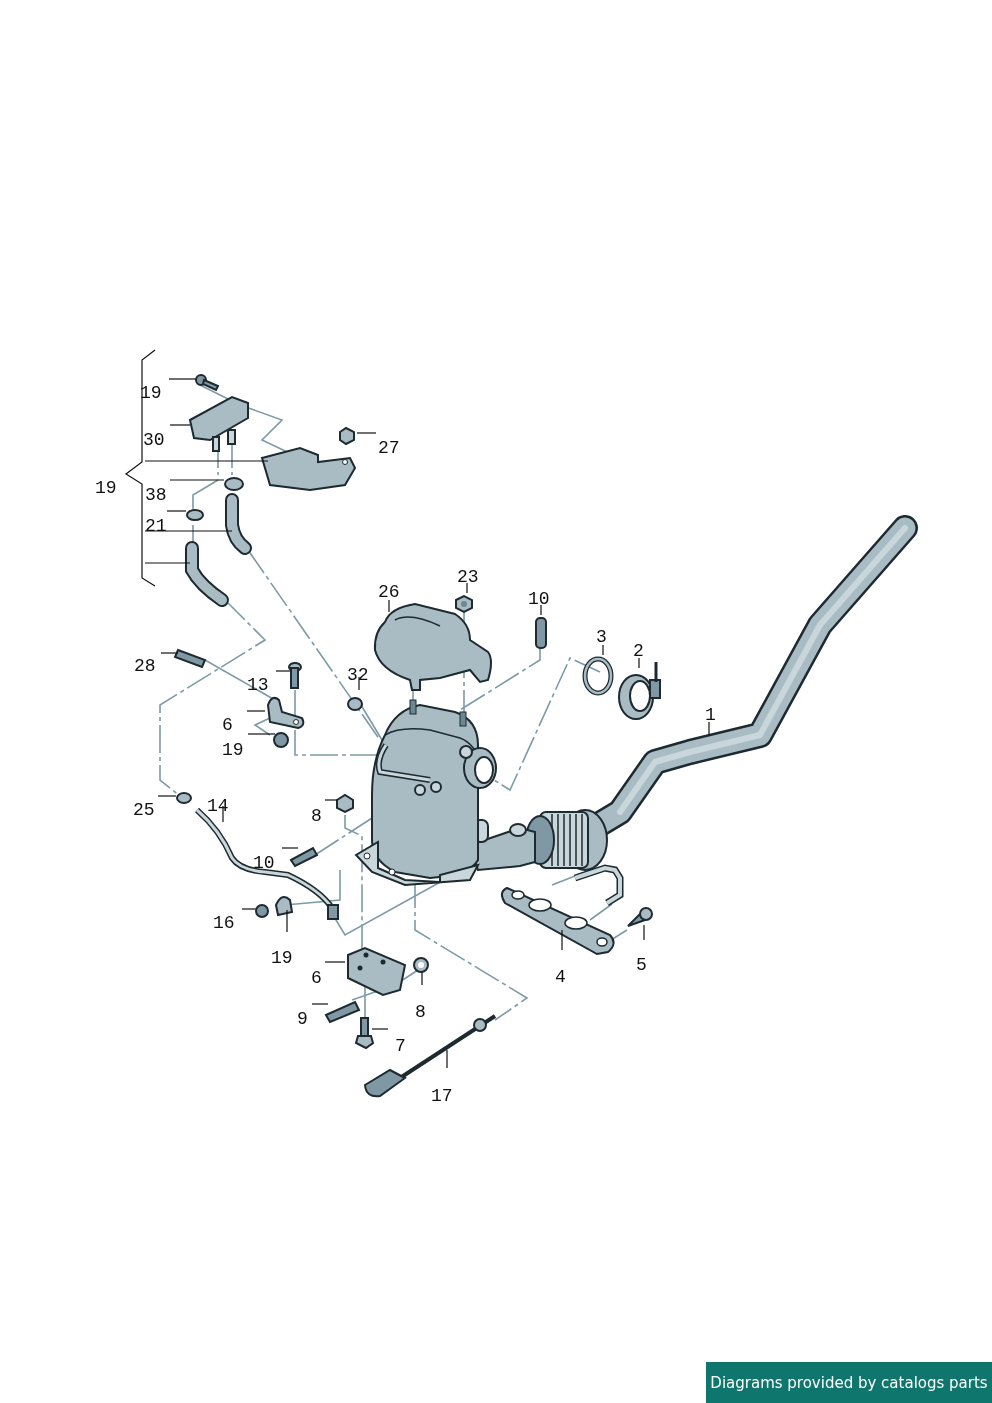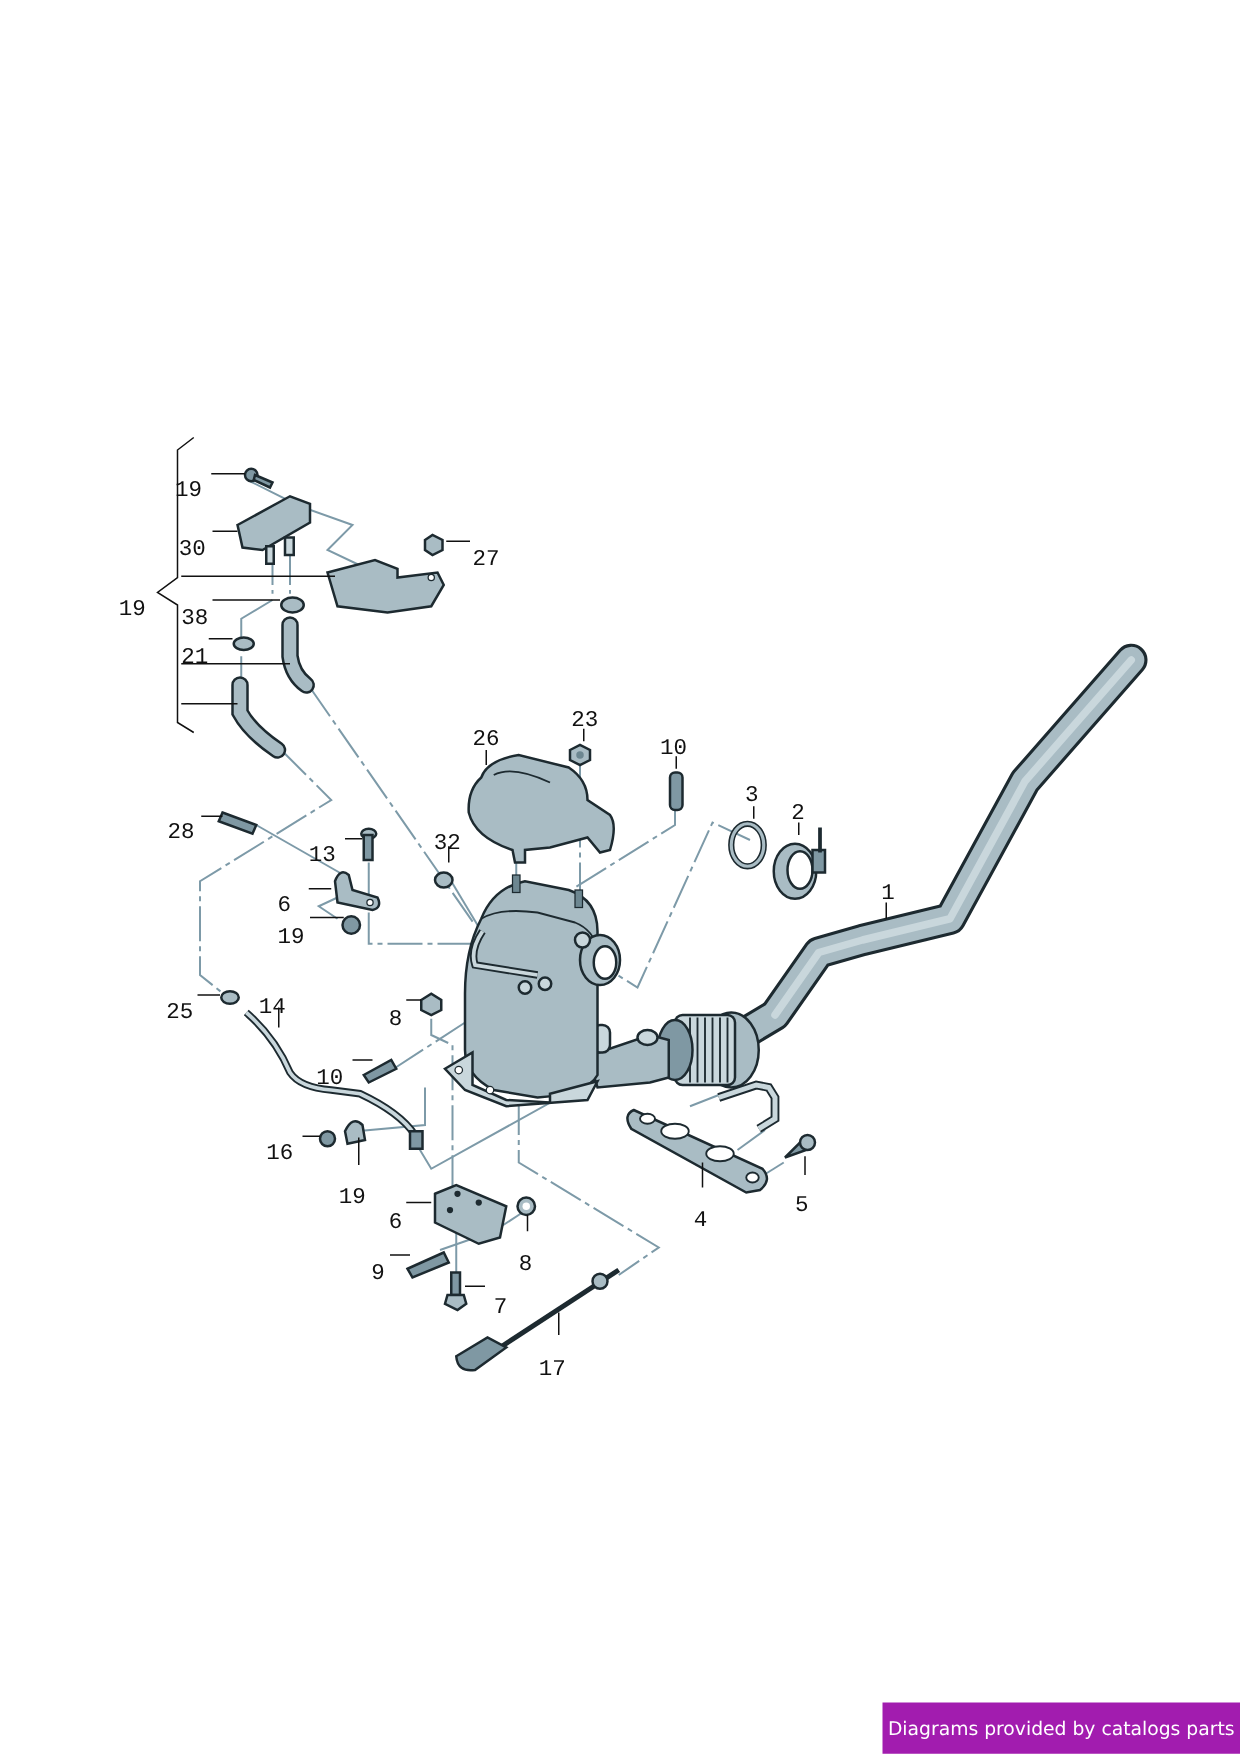--- a/index.html
+++ b/index.html
@@ -1,19 +1,19 @@
 <!DOCTYPE html>
 <html><head>
 <meta charset="utf-8">
 <style>
   html, body { margin: 0; padding: 0; background: #ffffff; }
   body { width: 992px; height: 1403px; position: relative; overflow: hidden; font-family: "DejaVu Sans", sans-serif; }
   #diagram { position: absolute; left: 0; top: 0; width: 992px; height: 1403px; }
   .callout { position: absolute; font-family: Liberation Mono, monospace; font-size: 18px; color: #111; line-height: 1; white-space: nowrap; }
-  #credit { position: absolute; left: 706px; top: 1362px; width: 286px; height: 41px; background: #a21caf; color: #fff; font-family: "DejaVu Sans", sans-serif; font-size: 15px; display: flex; align-items: center; justify-content: center; }
+  #credit { position: absolute; left: 706px; top: 1362px; width: 286px; height: 41px; background: #0f766e; color: #fff; font-family: "DejaVu Sans", sans-serif; font-size: 15px; display: flex; align-items: center; justify-content: center; }
   .part { fill: #a9bcc4; stroke: #1d2a30; stroke-width: 2; }
   .part-dark { fill: #7f98a3; stroke: #1d2a30; stroke-width: 2; }
   .part-light { fill: #c9d7dc; stroke: #1d2a30; stroke-width: 2; }
   .leader { stroke: #111; stroke-width: 1.2; fill: none; }
   .dash { stroke: #7d9aa8; stroke-width: 1.6; fill: none; stroke-dasharray: 28 4 4 4; }
   .thin { stroke: #7d9aa8; stroke-width: 1.6; fill: none; }
 </style>
 </head>
 <body>
 

